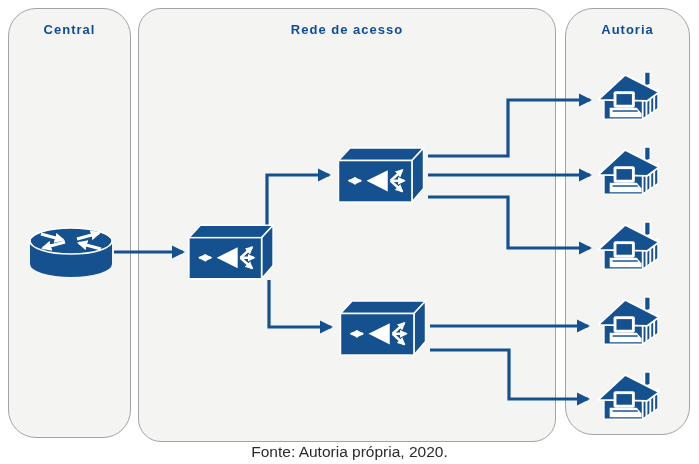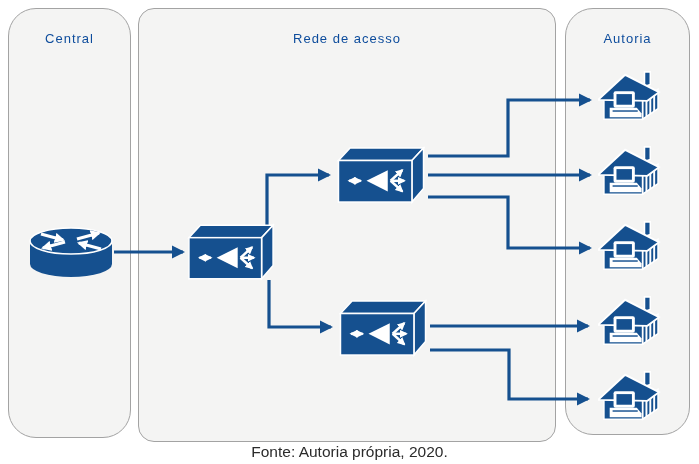--- a/index.html
+++ b/index.html
@@ -5,26 +5,26 @@
   html,body { margin:0; padding:0; background:#ffffff; font-family:"Liberation Sans", sans-serif; }
   .stage { position:relative; width:699px; height:464px; background:#ffffff; overflow:hidden; }
 
   .panel {
     position:absolute;
     background:#f4f4f3;
     border:1.5px solid #a3a3a3;
     box-sizing:border-box;
   }
   #panel-central { left:8px;   top:8px; width:123px; height:430px; border-radius:28px; }
-  #panel-access  { left:138px; top:8px; width:418px; height:434px; border-radius:16px; }
+  #panel-access  { left:138px; top:8px; width:418px; height:434px; border-radius:23px; }
   #panel-client  { left:565px; top:8px; width:125px; height:427px; border-radius:28px; }
 
   .panel-title {
-    position:absolute; top:22px; left:0; right:0;
-    text-align:center; font-weight:normal; font-size:13px;
+    position:absolute; top:13px; left:0; right:0;
+    text-align:center; font-weight:bold; font-size:13px;
     letter-spacing:1px; color:#0d4c9c;
   }
 
   #connectors { position:absolute; left:0; top:0; pointer-events:none; }
   .icon { position:absolute; }
 
   .caption {
     position:absolute; left:0; right:0; top:443px;
     text-align:center; font-size:15.5px; color:#2b2b2b;
   }

